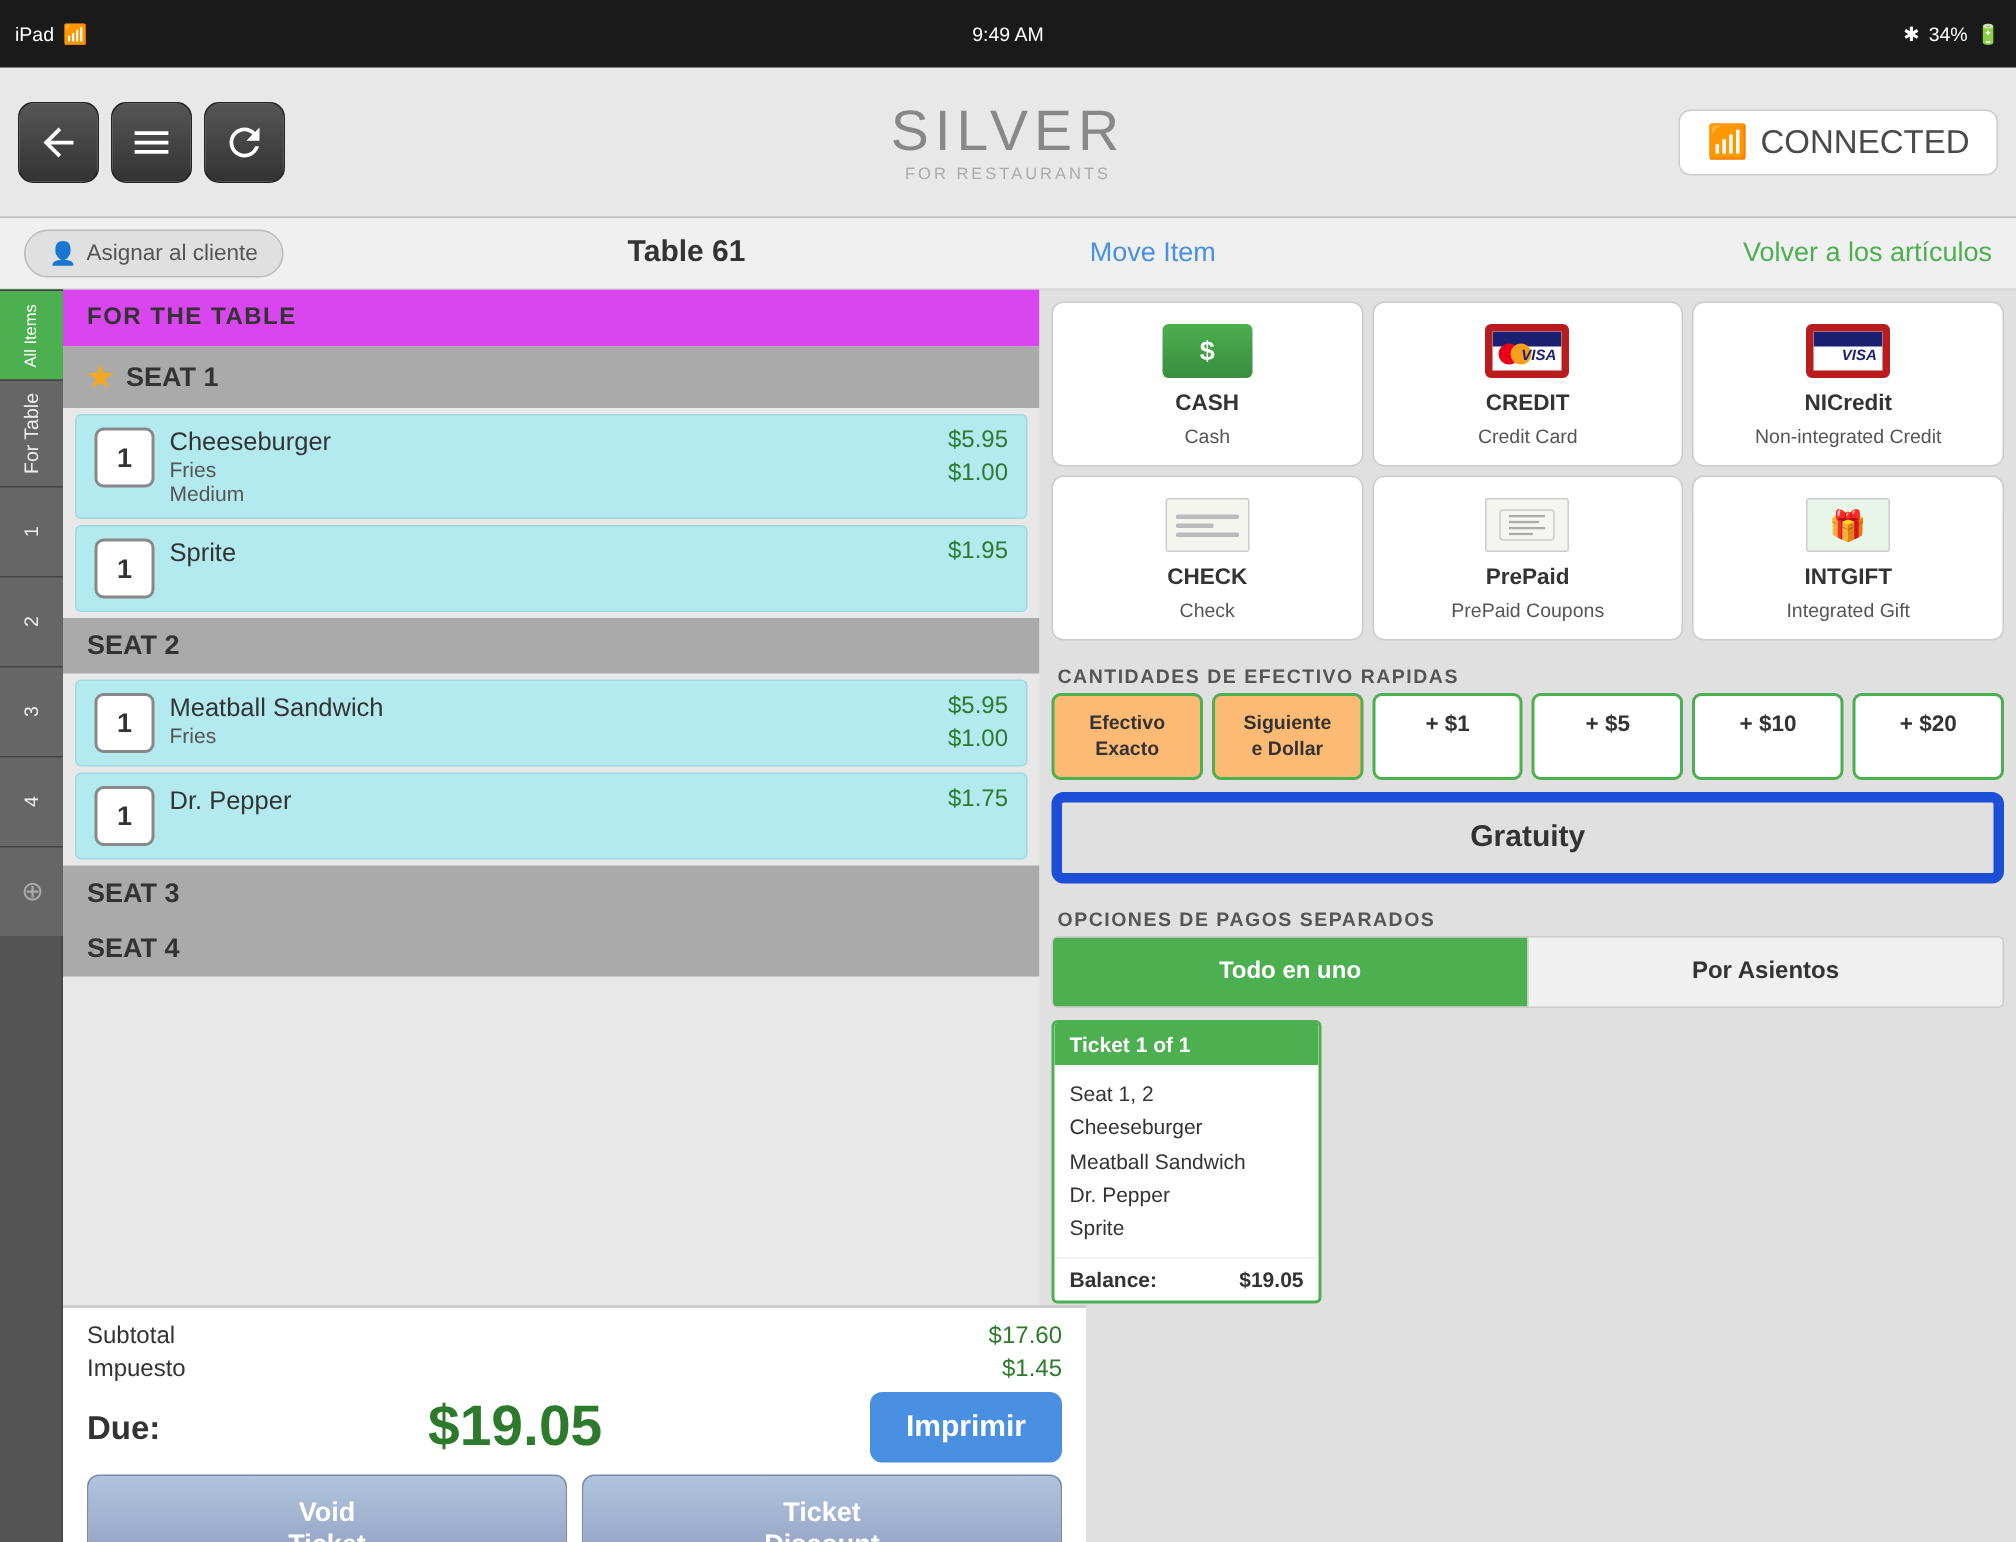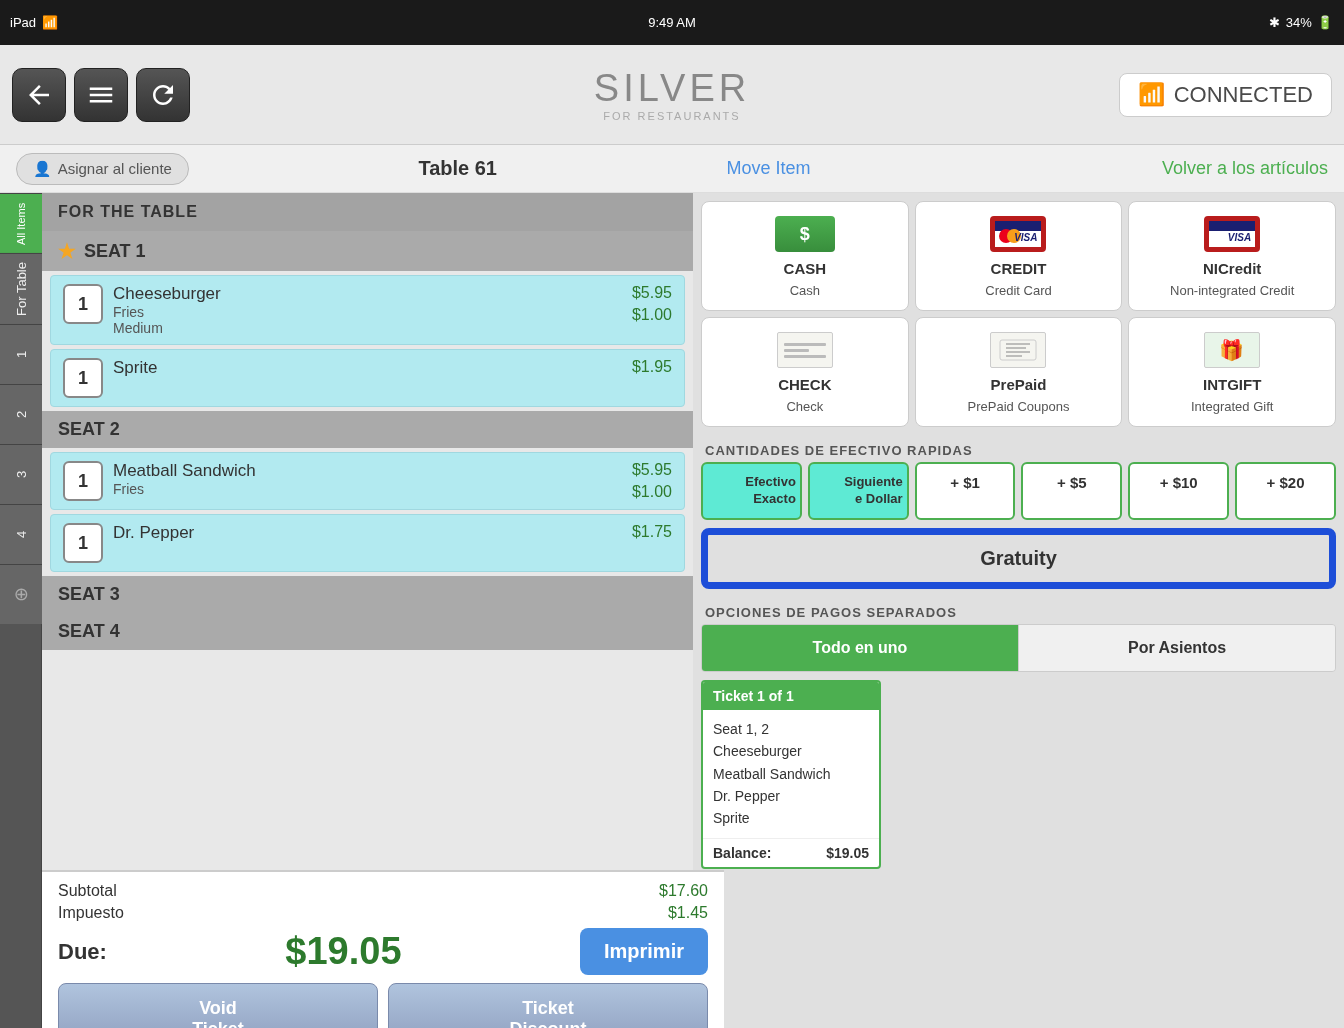--- a/index.html
+++ b/index.html
@@ -109,21 +109,21 @@
       writing-mode: vertical-rl;
       text-orientation: mixed;
       transform: rotate(180deg);
       padding: 8px 4px;
       border-bottom: 1px solid #444;
     }
     .tab-item.active-green { background: #4caf50; color: white; }
     .tab-item.seat-tab { background: #666; color: #eee; font-size: 13px; }
     .tab-item.add-seat { background: #666; color: #aaa; font-size: 18px; }
     .section-header {
-      background: #a3a3a3;
+      background: #d946ef;
       padding: 10px 16px;
       font-size: 16px;
       color: #333;
       font-weight: 600;
       letter-spacing: 1px;
     }
     .seat-header {
       background: #aaa;
       padding: 8px 16px;
       font-size: 18px;
@@ -265,24 +265,23 @@
       border: 2px solid #4caf50;
       border-radius: 6px;
       padding: 10px 4px;
       text-align: center;
       font-size: 15px;
       font-weight: 600;
       color: #333;
       cursor: pointer;
     }
     .quick-cash-btn.exacto {
-      background: #5eead4;
+      background: #fdba74;
       font-size: 13px;
       line-height: 1.3;
-      text-align: right;
     }
     .gratuity-btn {
       margin: 0 8px 8px;
       background: #e0e0e0;
       border: 7px solid #1d4ed8;
       border-radius: 8px;
       padding: 12px;
       text-align: center;
       font-size: 20px;
       font-weight: 600;

